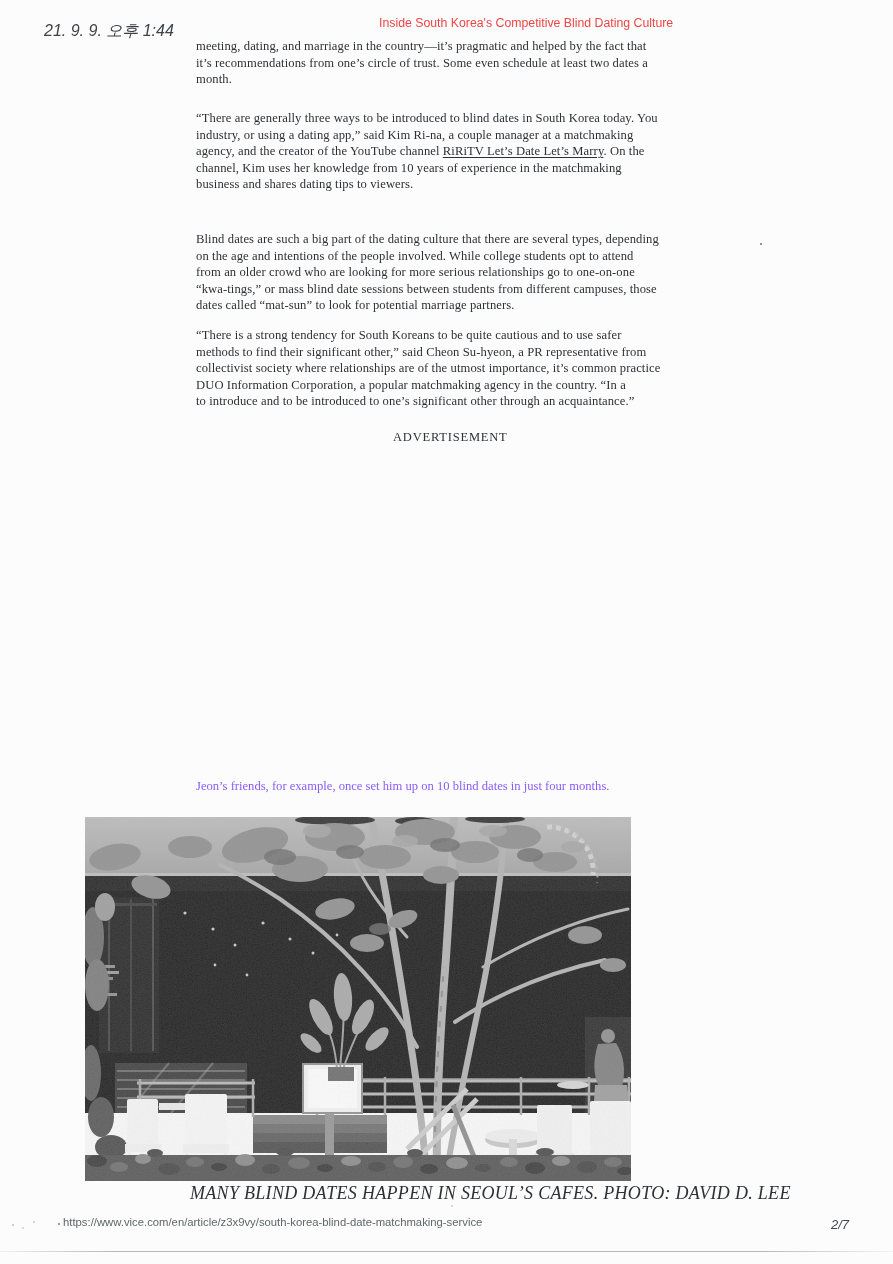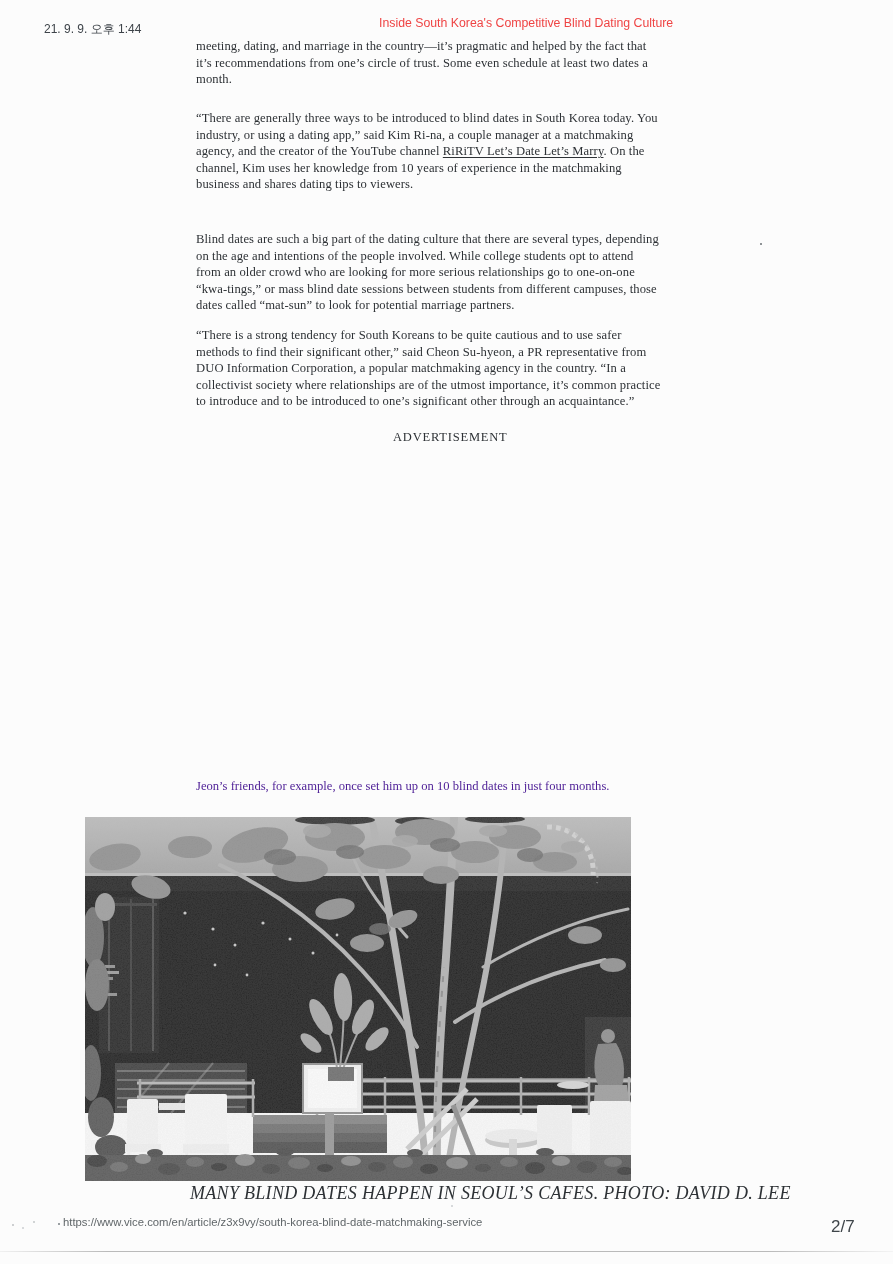--- a/index.html
+++ b/index.html
@@ -8,21 +8,21 @@
     background:#fdfdfd;
     font-family:"Liberation Serif", serif;
     position:relative;
     overflow:hidden;
   }
   .page{position:absolute;inset:0;background:#fcfcfc;}
   
   .hdr-ts{
     position:absolute;left:44px;top:21px;
     font-family:"Liberation Sans", sans-serif;
-    font-size:12px;color:#3d4349;white-space:nowrap;
+    font-size:16px;color:#3d4349;white-space:nowrap;font-style:italic;
   }
   .hdr-title{
     position:absolute;left:379px;top:16px;
     font-family:"Liberation Sans", sans-serif;
     font-size:12.3px;color:#ef4444;white-space:nowrap;
   }
   
   .para{
     position:absolute;left:196px;
     font-size:12.6px;line-height:16.6px;
@@ -30,38 +30,38 @@
   }
   .ln{white-space:nowrap;}
   .p1{top:38px}.p2{top:110px}.p3{top:231px}.p4{top:327px}
   .article-link{text-decoration:underline;text-underline-offset:2px;}
   .ad{
     position:absolute;left:393px;top:430px;
     font-size:12.5px;letter-spacing:.8px;color:#2d3135;white-space:nowrap;
   }
   .jeon{
     position:absolute;left:196px;top:779px;
-    font-size:12.6px;color:#4c1d95;white-space:nowrap;
+    font-size:12.6px;color:#8b5cf6;white-space:nowrap;
   }
   
   .photo{position:absolute;left:85px;top:817px;width:546px;height:364px;display:block;}
   .caption{
     position:absolute;left:190px;top:1183px;
     font-size:18px;letter-spacing:.3px;color:#2d3135;white-space:nowrap;font-style:italic;
   }
   
   .footer-url{
     position:absolute;left:63px;top:1216px;
     font-family:"Liberation Sans", sans-serif;
     font-size:11.3px;color:#606669;white-space:nowrap;
   }
   .page-num{
     position:absolute;left:831px;top:1217px;
     font-family:"Liberation Sans", sans-serif;
-    font-size:17px;color:#3f454a;
+    font-size:13px;color:#3f454a;font-style:italic;
   }
   .hairline{
     position:absolute;left:0;top:1251px;width:893px;height:1px;
     background:linear-gradient(90deg,rgba(175,175,175,.15),rgba(158,158,158,.7) 12%,rgba(158,158,158,.7) 86%,rgba(175,175,175,.1));
   }
   .speck{position:absolute;background:#8a9095;border-radius:50%;}
   .s1{left:760px;top:243px;width:2px;height:2px;background:#6b7075;}
   .s2{left:12px;top:1224px;width:2px;height:2px;opacity:.55;}
   .s3{left:22px;top:1227px;width:2px;height:1.6px;opacity:.4;}
   .s4{left:33px;top:1221px;width:1.6px;height:1.6px;opacity:.45;}
@@ -95,22 +95,22 @@
     <div class="ln">Blind dates are such a big part of the dating culture that there are several types, depending</div>
     <div class="ln">on the age and intentions of the people involved. While college students opt to attend</div>
     <div class="ln">from an older crowd who are looking for more serious relationships go to one-on-one</div>
     <div class="ln">“kwa-tings,” or mass blind date sessions between students from different campuses, those</div>
     <div class="ln">dates called “mat-sun” to look for potential marriage partners.</div>
   </div>
 
   <div class="para p4">
     <div class="ln">“There is a strong tendency for South Koreans to be quite cautious and to use safer</div>
     <div class="ln">methods to find their significant other,” said Cheon Su-hyeon, a PR representative from</div>
+    <div class="ln">collectivist society where relationships are of the utmost importance, it’s common practice</div>
     <div class="ln">DUO Information Corporation, a popular matchmaking agency in the country. “In a</div>
-    <div class="ln">collectivist society where relationships are of the utmost importance, it’s common practice</div>
     <div class="ln">to introduce and to be introduced to one’s significant other through an acquaintance.”</div>
   </div>
 
   <div class="ad">ADVERTISEMENT</div>
 
   <div class="jeon">Jeon’s friends, for example, once set him up on 10 blind dates in just four months.</div>
 
   <svg class="photo" viewBox="0 0 546 364" xmlns="http://www.w3.org/2000/svg" preserveAspectRatio="none" aria-hidden="true">
     <defs>
       <linearGradient id="wallGrad" x1="0" y1="0" x2="0" y2="1">

